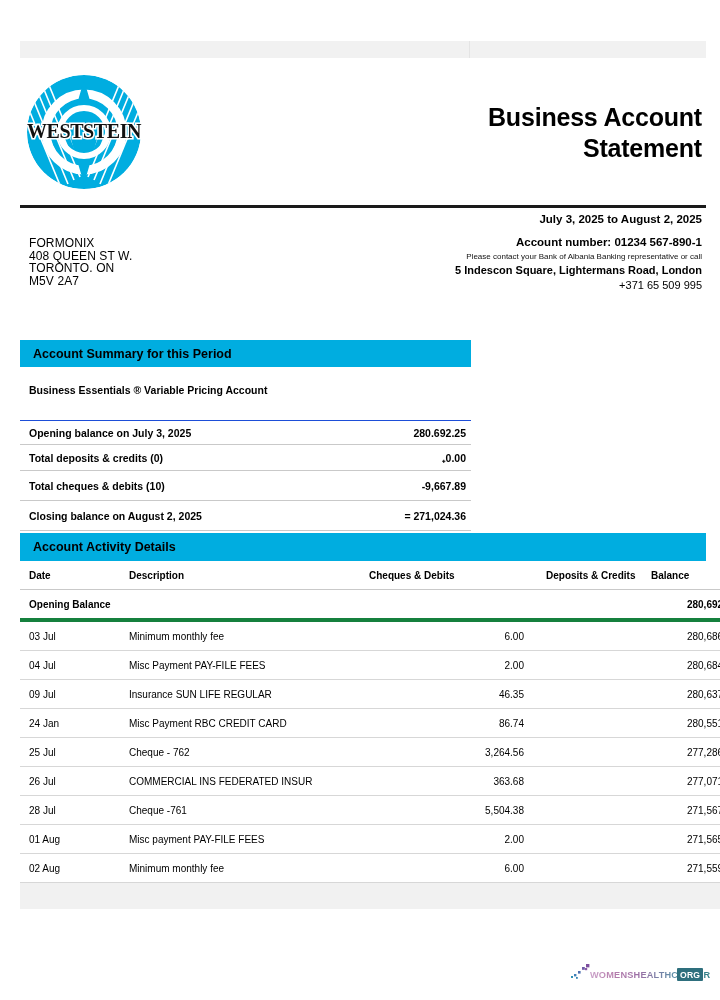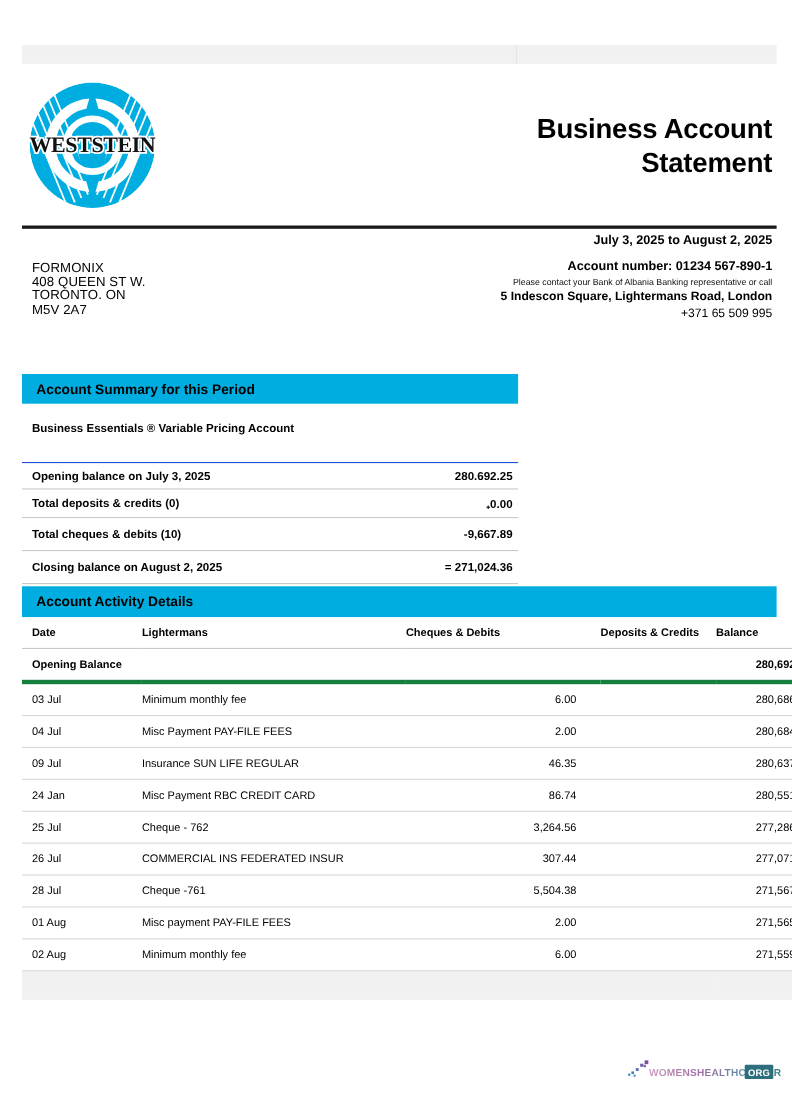--- a/index.html
+++ b/index.html
@@ -329,21 +329,21 @@
     </tr>
   </tbody>
 </table>
 
 <div class="banner banner-activity">Account Activity Details</div>
 
 <table class="activity">
   <thead>
     <tr>
       <th class="col-date">Date</th>
-      <th class="col-desc">Lightermans</th>
+      <th class="col-desc">Description</th>
       <th class="col-debit">Cheques &amp; Debits</th>
       <th class="col-credit">Deposits &amp; Credits</th>
       <th class="col-bal">Balance</th>
     </tr>
   </thead>
   <tbody>
     <tr class="opening">
       <td class="col-date">Opening Balance</td>
       <td class="col-desc"></td>
       <td class="col-debit"></td>
@@ -381,21 +381,21 @@
     <tr>
       <td class="col-date">25 Jul</td>
       <td class="col-desc">Cheque - 762</td>
       <td class="col-debit">3,264.56</td>
       <td class="col-credit"></td>
       <td class="col-bal">277,286.60</td>
     </tr>
     <tr>
       <td class="col-date">26 Jul</td>
       <td class="col-desc">COMMERCIAL INS FEDERATED INSUR</td>
-      <td class="col-debit">307.44</td>
+      <td class="col-debit">363.68</td>
       <td class="col-credit"></td>
       <td class="col-bal">277,071.74</td>
     </tr>
     <tr>
       <td class="col-date">28 Jul</td>
       <td class="col-desc">Cheque -761</td>
       <td class="col-debit">5,504.38</td>
       <td class="col-credit"></td>
       <td class="col-bal">271,567.36</td>
     </tr>

